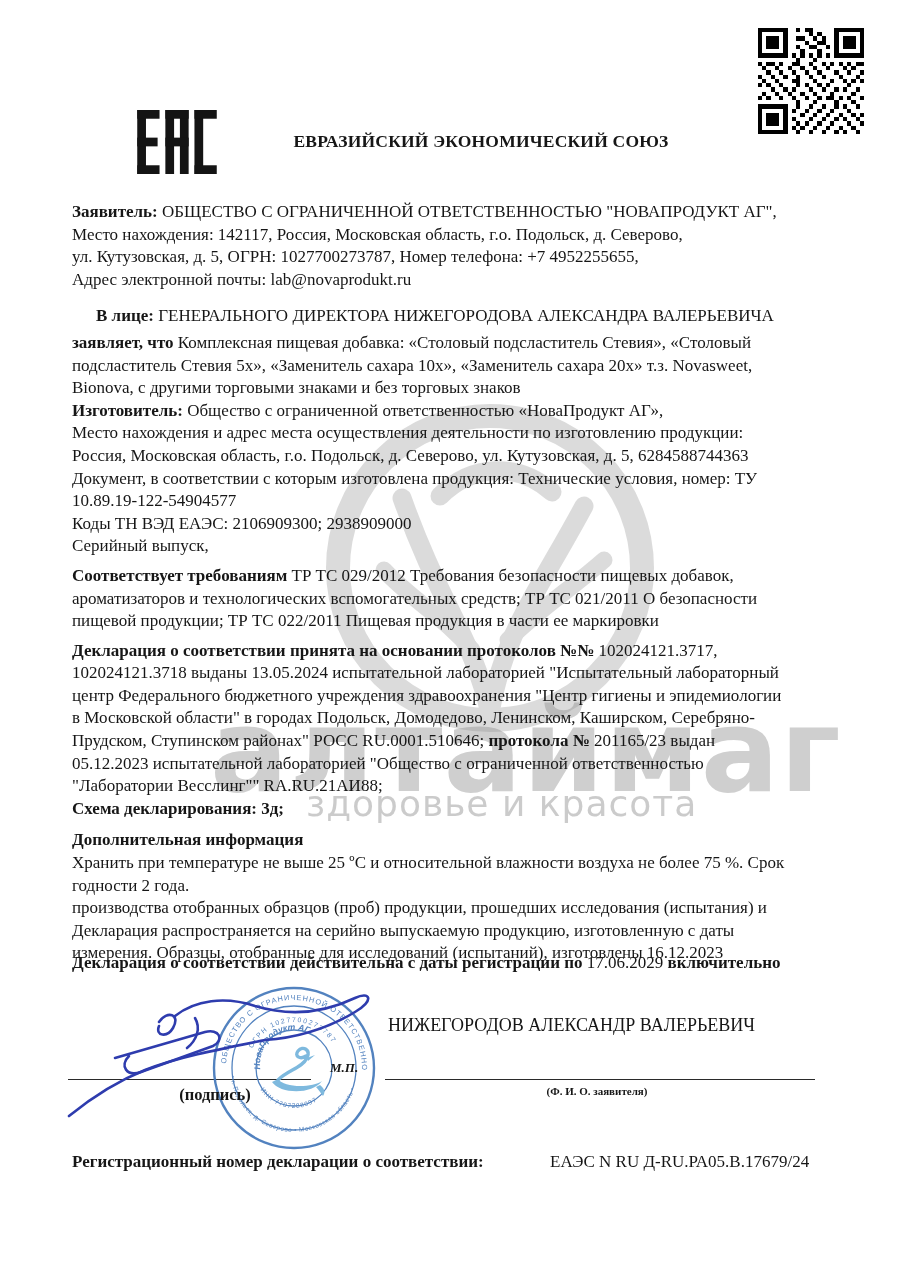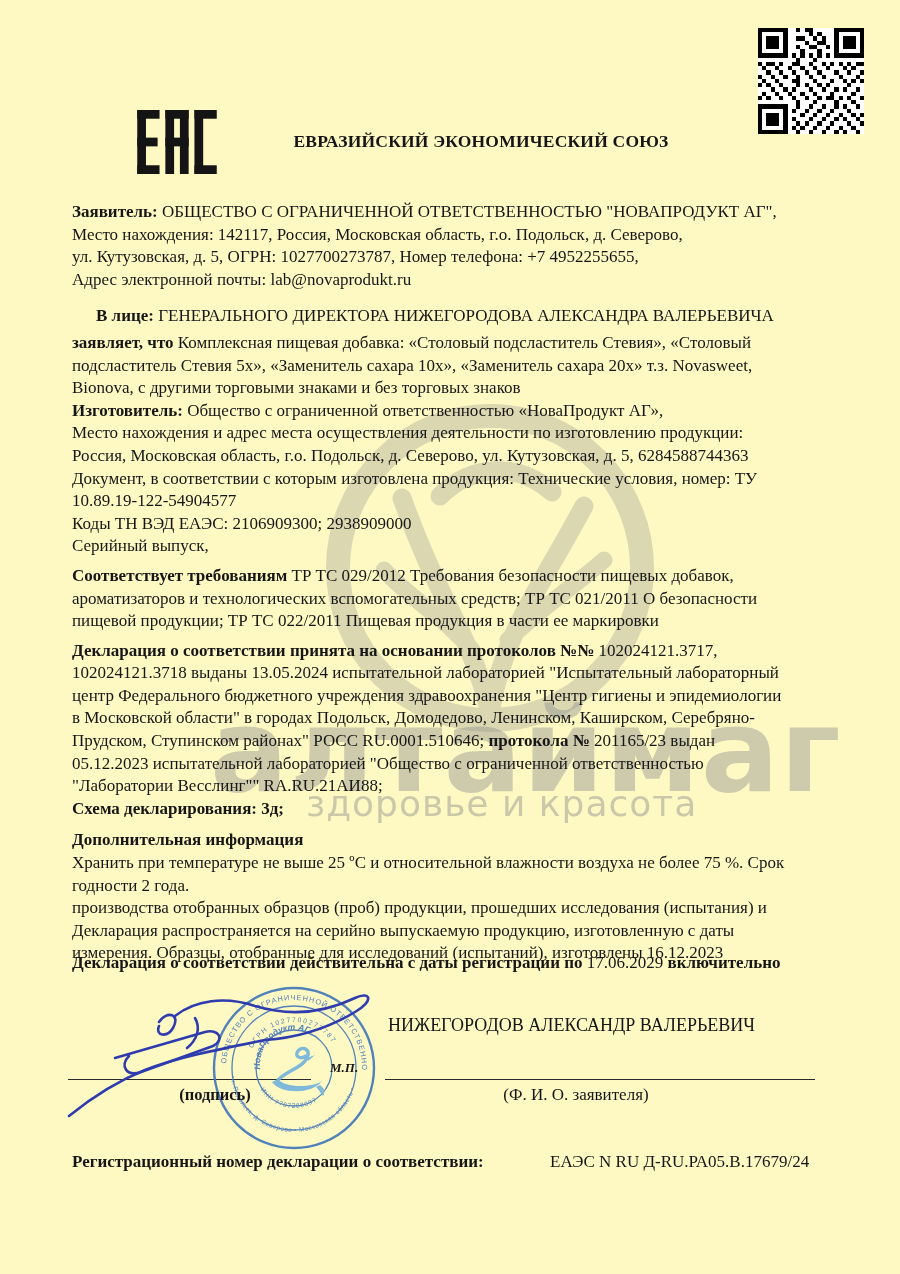--- a/index.html
+++ b/index.html
@@ -1,20 +1,20 @@
 <!DOCTYPE html>
 <html><head>
 <meta charset="utf-8">
 <style>
   html,body{margin:0;padding:0;background:#e8e8e8;}
   .page{
     position:relative;
     width:900px;height:1274px;
     margin:0 auto;
-    background:#fef9c3;
+    background:#ffffff;
     font-family:"Liberation Serif","DejaVu Serif",serif;
     color:#161616;
     overflow:hidden;
   }
   
   .eac-logo{position:absolute;left:137px;top:110px;width:80px;height:64px;}
   .qr{position:absolute;left:758px;top:28px;width:106px;height:106px;}
   .title1{position:absolute;left:72px;right:10px;top:131px;text-align:center;
           font-size:17.5px;font-weight:bold;letter-spacing:.2px;}
   .title2{position:absolute;left:72px;right:10px;top:163px;text-align:center;
@@ -38,22 +38,22 @@
   
   .stamp{position:absolute;z-index:3;left:208px;top:982px;width:172px;height:172px;opacity:.92;}
   .signature{position:absolute;z-index:4;left:55px;top:988px;width:370px;height:150px;}
   .mp{position:absolute;z-index:5;left:330px;top:1060px;font-size:13px;font-weight:bold;font-style:italic;}
   .rule{position:absolute;z-index:2;border-top:1.6px solid #2a2a2a;height:0;}
   .rule-left{left:68px;top:1079px;width:243px;}
   .rule-right{left:385px;top:1079px;width:430px;}
   .sig-caption{position:absolute;z-index:5;left:160px;top:1085px;width:110px;text-align:center;
                font-size:16.5px;font-weight:bold;}
   .fio-name{position:absolute;z-index:2;left:388px;top:1015px;font-size:18px;white-space:nowrap;}
-  .fio-caption{position:absolute;z-index:2;left:381px;top:1085px;width:390px;text-align:center;
-               font-size:17px;font-weight:normal;}
+  .fio-caption{position:absolute;z-index:2;left:402px;top:1085px;width:390px;text-align:center;
+               font-size:11px;font-weight:bold;}
   
   .foot-row{position:absolute;z-index:2;left:72px;font-size:17px;white-space:nowrap;}
   .foot-label{font-weight:bold;}
   .foot-value{position:absolute;left:478px;top:0;font-weight:normal;white-space:nowrap;}
   .row1{top:1152px;} .row2{top:1180px;}
 </style>
 </head>
 <body>
 
 <div class="page">

